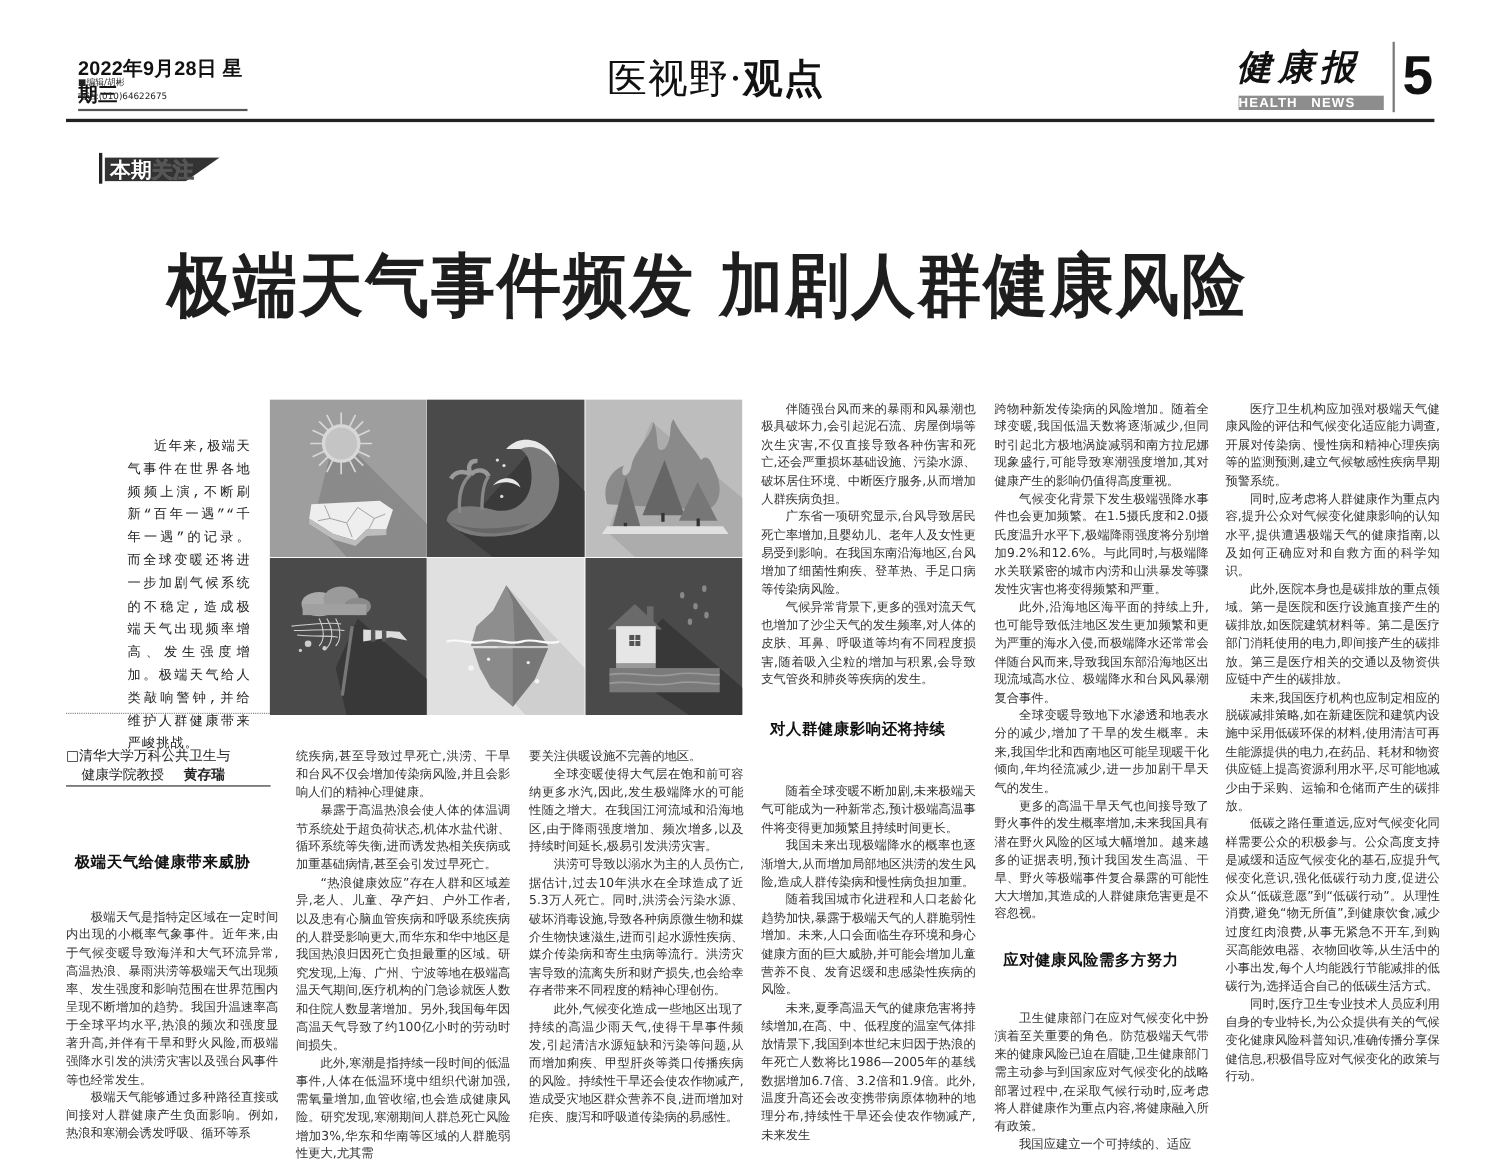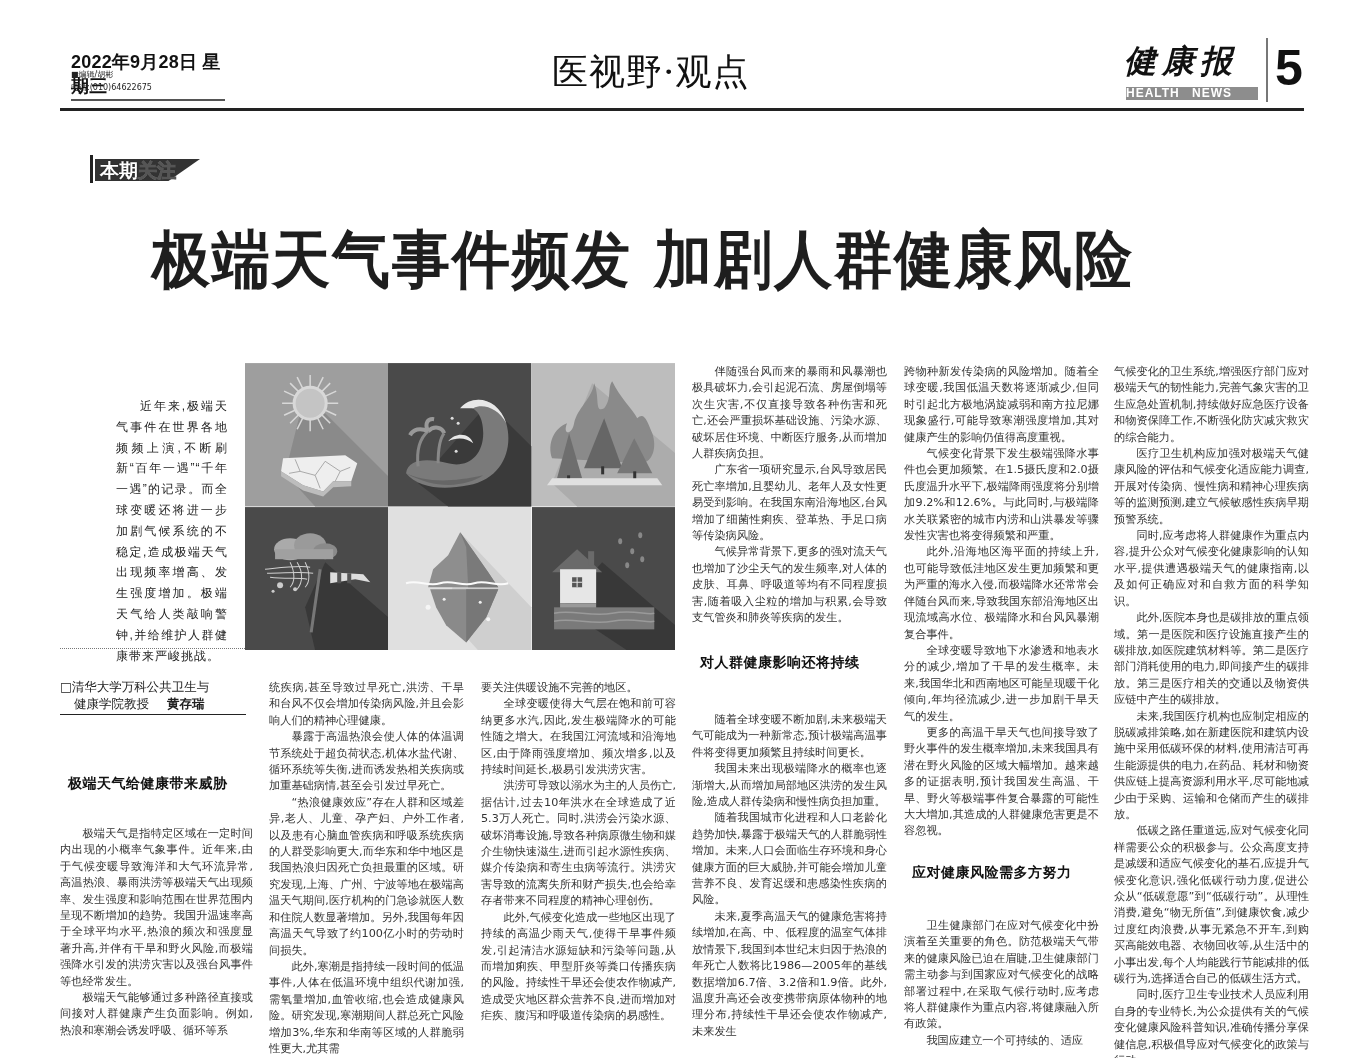--- a/index.html
+++ b/index.html
@@ -4,40 +4,40 @@
 <style>
   * { margin: 0; padding: 0; box-sizing: border-box; }
   html, body { width: 1353px; height: 1058px; background: #ffffff; overflow: hidden; }
   body { position: relative; font-family: "DejaVu Sans", sans-serif; color: #222; }
 
   
   .hdr-date { position: absolute; left: 71px; top: 50px; font-family: "Liberation Sans", sans-serif; font-weight: bold; font-size: 18px; color: #111; letter-spacing: 0.2px; padding-bottom: 1px; border-bottom: 2px solid #555; width: 154px; }
   .hdr-editor { position: absolute; left: 71px; top: 69px; font-size: 8px; color: #222; }
   .hdr-phone { position: absolute; left: 71px; top: 82px; font-size: 8px; color: #222; }
   .hdr-section { position: absolute; left: 552px; top: 48px; font-size: 36px; font-family: "DejaVu Serif", serif; color: #111; letter-spacing: 1px; white-space: nowrap; }
-  .hdr-section .bold { font-family: "DejaVu Sans", sans-serif; font-weight: normal; }
+  .hdr-section .bold { font-family: "DejaVu Sans", sans-serif; font-weight: bold; }
   .logo { position: absolute; left: 1124px; top: 36px; width: 134px; height: 66px; }
   .logo-cn { font-family: "DejaVu Serif", serif; font-weight: bold; font-style: italic; font-size: 32px; color: #111; letter-spacing: 6px; line-height: 50px; white-space: nowrap; }
   .logo-en { position: absolute; left: 2px; top: 51px; width: 132px; height: 13px; background: #8d8d8d; color: #fff; font-family: "Liberation Sans", sans-serif; font-weight: bold; font-size: 12px; line-height: 13px; text-align: left; letter-spacing: 1px; word-spacing: 8px; }
   .logo-divider { position: absolute; left: 1266px; top: 38px; width: 2px; height: 64px; background: #777; }
   .page-num { position: absolute; left: 1275px; top: 38px; font-family: "Liberation Sans", sans-serif; font-weight: bold; font-size: 50px; color: #111; line-height: 60px; }
   .hdr-rule { position: absolute; left: 60px; top: 108px; width: 1244px; height: 3px; background: #222; }
 
   
-  .focus-tag { position: absolute; left: 90px; top: 139px; width: 112px; height: 28px; margin-top: 16px; }
+  .focus-tag { position: absolute; left: 90px; top: 139px; width: 112px; height: 28px; }
   .focus-tag .bar { position: absolute; left: 0; top: 0; width: 3px; height: 28px; background: #222; }
   .focus-tag .bg { position: absolute; left: 5px; top: 4px; width: 105px; height: 22px; background: #333; clip-path: polygon(0 0, 100% 0, 70% 100%, 0 100%); }
   .focus-tag .txt { position: absolute; left: 10px; top: 3px; font-size: 19px; font-weight: bold; color: #fff; white-space: nowrap; text-shadow: 0 0 1px #000; }
   .focus-tag .txt .hl { color: #e8e8e8; -webkit-text-stroke: 1px #555; }
 
   
   .headline { position: absolute; left: 152px; top: 218px; font-size: 58px; font-weight: bold; color: #1e1e1e; letter-spacing: 2px; white-space: nowrap; font-family: "DejaVu Sans", sans-serif; transform: scaleY(1.08); transform-origin: left top; }
 
   
-  .intro { position: absolute; left: 116px; top: 396px; width: 112px; font-family: Liberation Sans, sans-serif; font-size: 12px; line-height: 20.8px; color: #222; text-align: justify; text-indent: 2em; letter-spacing: 1px; }
+  .intro { position: absolute; left: 116px; top: 396px; width: 112px; font-family: Liberation Mono, monospace; font-size: 12px; line-height: 20.8px; color: #222; text-align: justify; text-indent: 2em; letter-spacing: 1px; }
   .dotted { position: absolute; left: 60px; top: 648px; width: 185px; border-top: 1px dotted #777; }
 
   
   .img-grid { position: absolute; left: 245px; top: 363px; width: 430px; height: 287px; display: grid; grid-template-columns: repeat(3, 1fr); grid-template-rows: repeat(2, 1fr); }
   .tile { position: relative; overflow: hidden; }
   .tile svg { width: 100%; height: 100%; display: block; }
 
   
   .byline { position: absolute; left: 60px; top: 678px; width: 186px; font-size: 12.5px; line-height: 17px; color: #222; border-bottom: 1.5px solid #222; padding-bottom: 2px; }
   .byline .name { font-weight: bold; margin-left: 18px; }
@@ -254,20 +254,19 @@
   <p>此外,沿海地区海平面的持续上升,也可能导致低洼地区发生更加频繁和更为严重的海水入侵,而极端降水还常常会伴随台风而来,导致我国东部沿海地区出现流域高水位、极端降水和台风风暴潮复合事件。</p>
   <p>全球变暖导致地下水渗透和地表水分的减少,增加了干旱的发生概率。未来,我国华北和西南地区可能呈现暖干化倾向,年均径流减少,进一步加剧干旱天气的发生。</p>
   <p>更多的高温干旱天气也间接导致了野火事件的发生概率增加,未来我国具有潜在野火风险的区域大幅增加。越来越多的证据表明,预计我国发生高温、干旱、野火等极端事件复合暴露的可能性大大增加,其造成的人群健康危害更是不容忽视。</p>
 </div>
 <div class="col" style="left:904px; top:918px; width:195px;">
   <p>卫生健康部门在应对气候变化中扮演着至关重要的角色。防范极端天气带来的健康风险已迫在眉睫,卫生健康部门需主动参与到国家应对气候变化的战略部署过程中,在采取气候行动时,应考虑将人群健康作为重点内容,将健康融入所有政策。</p>
   <p>我国应建立一个可持续的、适应</p>
 </div>
 
 <div class="col" style="left:1114px; top:364px; width:195px;">
-  <p class="cont">气候变化的卫生系统,增强医疗部门应对极端天气的韧性能力,完善气象灾害的卫生应急处置机制,持续做好应急医疗设备和物资保障工作,不断强化防灾减灾救灾的综合能力。</p>
   <p>医疗卫生机构应加强对极端天气健康风险的评估和气候变化适应能力调查,开展对传染病、慢性病和精神心理疾病等的监测预测,建立气候敏感性疾病早期预警系统。</p>
   <p>同时,应考虑将人群健康作为重点内容,提升公众对气候变化健康影响的认知水平,提供遭遇极端天气的健康指南,以及如何正确应对和自救方面的科学知识。</p>
   <p>此外,医院本身也是碳排放的重点领域。第一是医院和医疗设施直接产生的碳排放,如医院建筑材料等。第二是医疗部门消耗使用的电力,即间接产生的碳排放。第三是医疗相关的交通以及物资供应链中产生的碳排放。</p>
   <p>未来,我国医疗机构也应制定相应的脱碳减排策略,如在新建医院和建筑内设施中采用低碳环保的材料,使用清洁可再生能源提供的电力,在药品、耗材和物资供应链上提高资源利用水平,尽可能地减少由于采购、运输和仓储而产生的碳排放。</p>
   <p>低碳之路任重道远,应对气候变化同样需要公众的积极参与。公众高度支持是减缓和适应气候变化的基石,应提升气候变化意识,强化低碳行动力度,促进公众从“低碳意愿”到“低碳行动”。从理性消费,避免“物无所值”,到健康饮食,减少过度红肉浪费,从事无紧急不开车,到购买高能效电器、衣物回收等,从生活中的小事出发,每个人均能践行节能减排的低碳行为,选择适合自己的低碳生活方式。</p>
   <p>同时,医疗卫生专业技术人员应利用自身的专业特长,为公众提供有关的气候变化健康风险科普知识,准确传播分享保健信息,积极倡导应对气候变化的政策与行动。</p>
 </div>
 
 </body></html>

